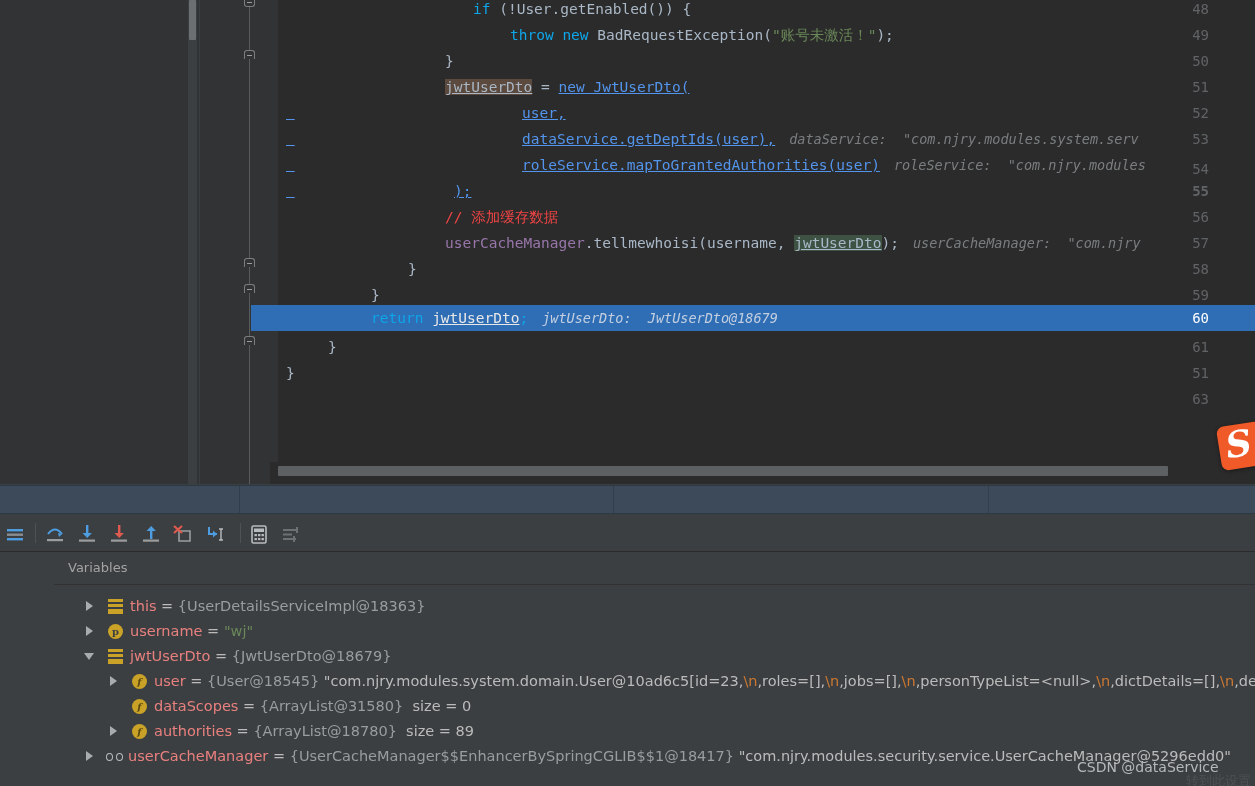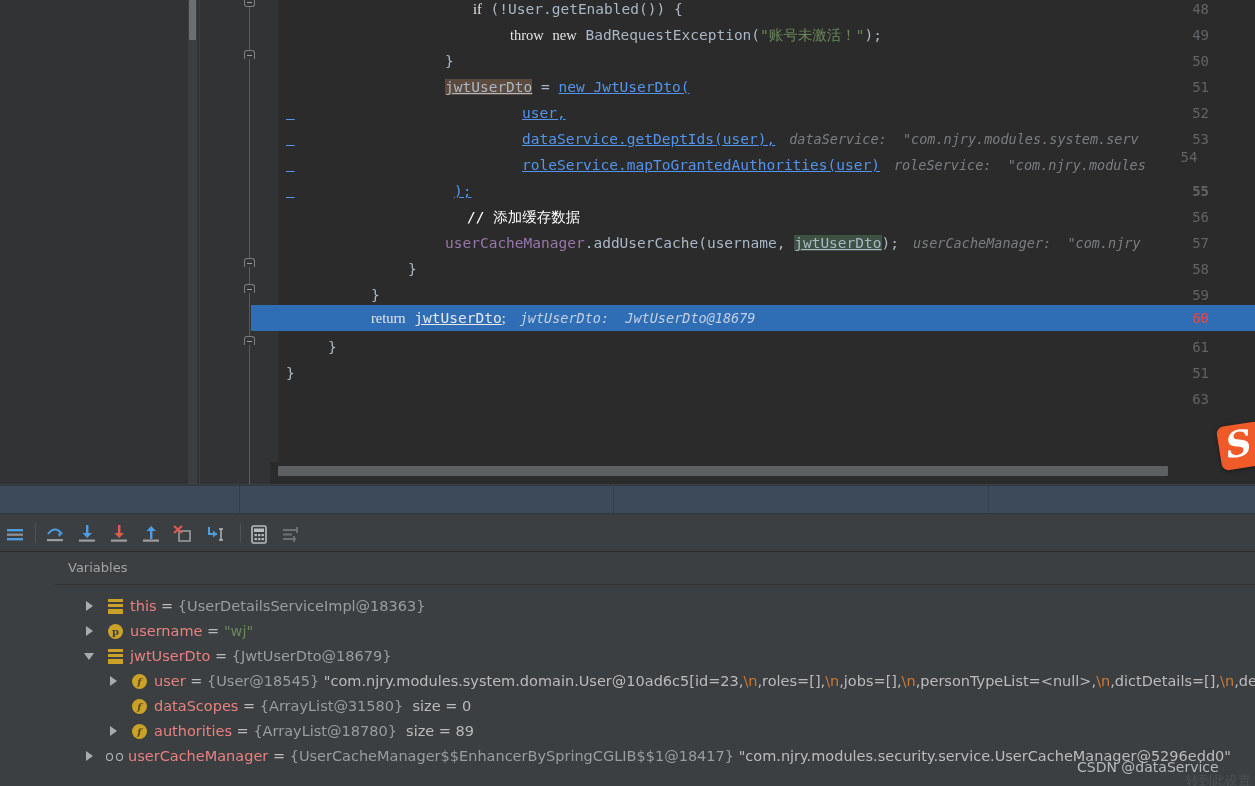--- a/index.html
+++ b/index.html
@@ -9,39 +9,39 @@
 
   
   .editor{position:absolute;left:0;top:0;width:1255px;height:484px;background:#2b2b2b;overflow:hidden;}
   .editor-left-pad{position:absolute;left:0;top:0;width:200px;height:484px;background:#313335;}
   .ed-scroll-track{position:absolute;left:188px;top:0;width:9px;height:484px;background:#3c3f41;}
   .ed-scroll-thumb{position:absolute;left:189px;top:0;width:7px;height:40px;background:#6b6f71;border-radius:1px;}
 
   .gutter{position:absolute;left:200px;top:0;width:78px;height:484px;background:#313335;}
   .gutter-line{position:absolute;right:46px;width:40px;height:26px;line-height:26px;text-align:right;
     font-family:"DejaVu Sans Mono","Liberation Mono",monospace;font-size:14px;color:#606366;}
-  .gutter-line.cur{color:#ef4444;text-align:right;}
+  .gutter-line.cur{color:#ffffff;text-align:right;}
   .fold-rail{position:absolute;left:249px;top:0;width:1px;height:484px;background:#585b5d;}
   .fold{position:absolute;left:244px;width:11px;height:11px;box-sizing:border-box;
         border:1px solid #7b7e80;background:#313335;}
   .fold:after{content:"";position:absolute;left:2px;top:4px;width:5px;height:1px;background:#9a9c9e;}
   .fold.open{border-radius:0 0 3px 3px;border-top:none;height:9px;}
   .fold.close{border-radius:3px 3px 0 0;border-bottom:none;height:9px;}
 
   .code{position:absolute;left:278px;top:0;right:0;height:484px;overflow:hidden;
         font-family:"DejaVu Sans Mono","Liberation Mono",monospace;font-size:14.5px;}
   .cl{position:absolute;left:0;height:26px;line-height:26px;white-space:pre;}
   .cur-line-bg{position:absolute;left:278px;width:977px;height:26px;background:#2f6eb5;}
   .cur-gutter-bg{position:absolute;left:251px;width:27px;height:26px;background:#2f6eb5;}
 
-  .kw{color:#e5e5e5;font-family:Liberation Serif, serif;}  
+  .kw{color:#0ea5e9;}  
   .pl{color:#a9b7c6;}  
   .st{color:#6a8759;}  
   .fd{color:#9876aa;}  
-  .cm{color:#ffffff;margin-left:22px;}  
+  .cm{color:#ef4444;}  
   .lnk{color:#5394ec;text-decoration:underline;}
   .hint{color:#7a7e80;font-style:italic;font-size:13.5px;}
   .hl-brown{background:#5b4a3d;}
   .hl-green{background:#3d5242;}
   .on-sel{color:#e8e8e8;}
 
   .ed-hscroll{position:absolute;left:278px;top:466px;width:890px;height:10px;background:#5d6063;border-radius:1px;}
   .ed-hscroll-track{position:absolute;left:270px;top:462px;right:0;height:22px;background:#2b2b2b;}
 
   .vline{position:absolute;top:0;width:1px;height:484px;background:#3b3e40;}
@@ -129,21 +129,21 @@
 
     <div class="cur-gutter-bg" style="top:305px;"></div>
     <div class="cur-line-bg" style="top:305px;"></div>
 
     <div class="gutter-line" style="top:-4px;">48</div>
     <div class="gutter-line" style="top:22px;">49</div>
     <div class="gutter-line" style="top:48px;">50</div>
     <div class="gutter-line" style="top:74px;">51</div>
     <div class="gutter-line" style="top:100px;">52</div>
     <div class="gutter-line" style="top:126px;">53</div>
-    <div class="gutter-line" style="top:144px;text-align:center;">54</div>
+    <div class="gutter-line" style="top:156px;">54</div>
     <div class="gutter-line" style="top:178px;font-weight:bold;">55</div>
     <div class="gutter-line" style="top:204px;">56</div>
     <div class="gutter-line" style="top:230px;">57</div>
     <div class="gutter-line" style="top:256px;">58</div>
     <div class="gutter-line" style="top:282px;">59</div>
     <div class="gutter-line cur" style="top:305px;">60</div>
     <div class="gutter-line" style="top:334px;">61</div>
     <div class="gutter-line" style="top:360px;">51</div>
     <div class="gutter-line" style="top:386px;">63</div>
 
@@ -166,21 +166,21 @@
       <div class="cl" style="top:100px;left:8px;"><span class="lnk" style="display:inline-block;width:236px;">&nbsp;</span><span class="lnk">user,</span></div>
 
       <div class="cl" style="top:126px;left:8px;"><span class="lnk" style="display:inline-block;width:236px;">&nbsp;</span><span class="lnk">dataService.getDeptIds(user),</span><span class="hint" style="margin-left:14px;">dataService:  "com.njry.modules.system.serv</span></div>
 
       <div class="cl" style="top:152px;left:8px;"><span class="lnk" style="display:inline-block;width:236px;">&nbsp;</span><span class="lnk">roleService.mapToGrantedAuthorities(user)</span><span class="hint" style="margin-left:14px;">roleService:  "com.njry.modules</span></div>
 
       <div class="cl" style="top:178px;left:8px;"><span class="lnk" style="display:inline-block;width:168px;">&nbsp;</span><span class="lnk">);</span></div>
 
       <div class="cl" style="top:204px;left:167px;"><span class="cm">// 添加缓存数据</span></div>
 
-      <div class="cl" style="top:230px;left:167px;"><span class="fd">userCacheManager</span><span class="pl">.addUserCache(username, </span><span class="pl hl-green" style="text-decoration:underline;">jwtUserDto</span><span class="pl">);</span><span class="hint" style="margin-left:14px;">userCacheManager:  "com.njry</span></div>
+      <div class="cl" style="top:230px;left:167px;"><span class="fd">userCacheManager</span><span class="pl">.tellmewhoisi(username, </span><span class="pl hl-green" style="text-decoration:underline;">jwtUserDto</span><span class="pl">);</span><span class="hint" style="margin-left:14px;">userCacheManager:  "com.njry</span></div>
 
       <div class="cl" style="top:256px;left:130px;"><span class="pl">}</span></div>
 
       <div class="cl" style="top:282px;left:93px;"><span class="pl">}</span></div>
 
       <div class="cl" style="top:305px;left:93px;"><span class="kw">return</span><span class="pl"> </span><span class="on-sel" style="text-decoration:underline;">jwtUserDto</span><span class="kw">;</span><span class="hint" style="margin-left:14px;color:#c3cfe0;">jwtUserDto:  JwtUserDto@18679</span></div>
 
       <div class="cl" style="top:334px;left:50px;"><span class="pl">}</span></div>
 
       <div class="cl" style="top:360px;left:8px;"><span class="pl">}</span></div>

